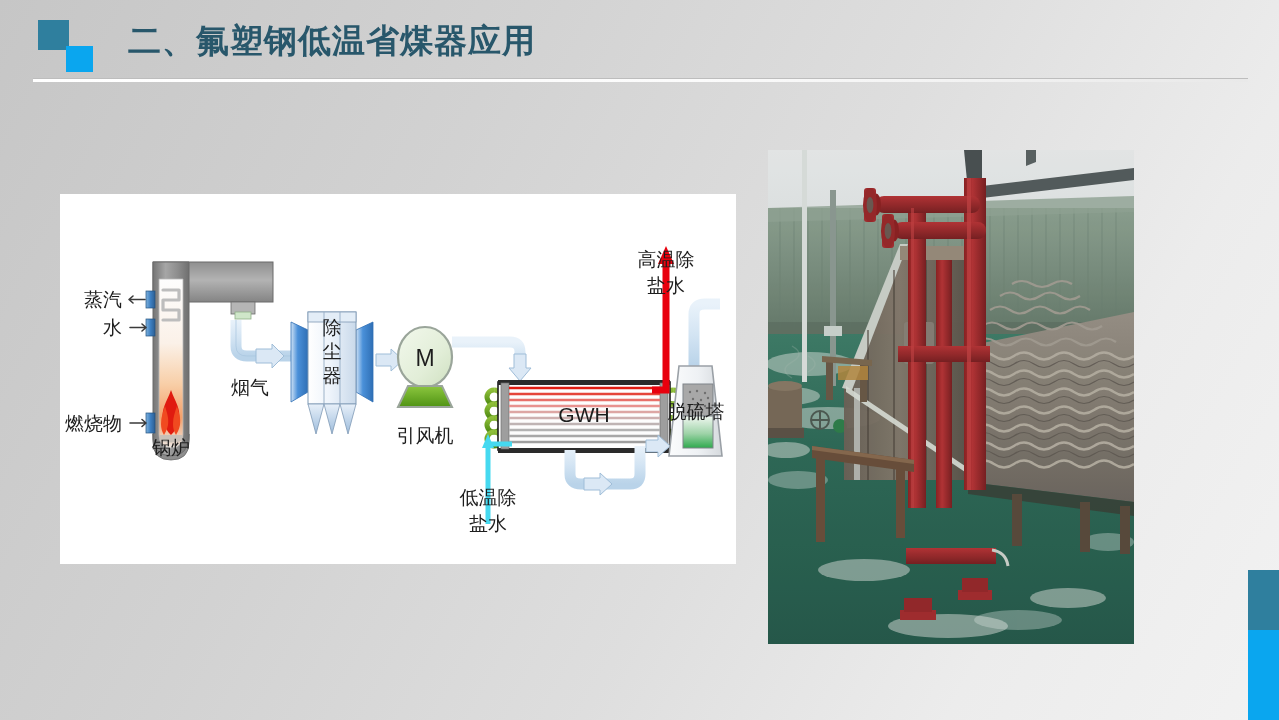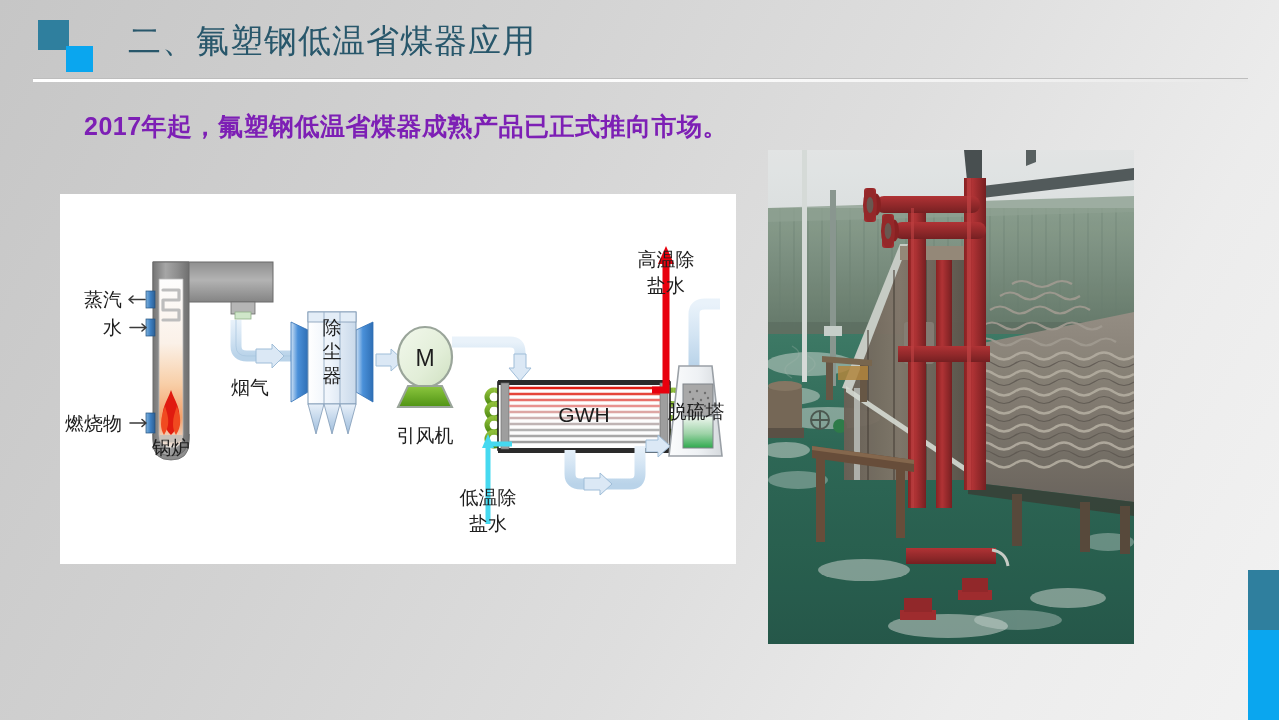--- a/index.html
+++ b/index.html
@@ -43,21 +43,21 @@
     top: 26px;
     width: 27px;
     height: 26px;
     background: #0aa6ef;
   }
   #slide-title {
     position: absolute;
     left: 128px;
     top: 20px;
     font-size: 33px;
-    font-weight: normal;
+    font-weight: bold;
     color: #28576b;
     letter-spacing: 1px;
     white-space: nowrap;
     line-height: 42px;
   }
   #title-rule {
     position: absolute;
     left: 33px;
     top: 78px;
     width: 1215px;
@@ -128,21 +128,20 @@
 <div id="slide">
 
   <div id="deco-squares">
     <div class="deco-sq-a"></div>
     <div class="deco-sq-b"></div>
   </div>
 
   <div id="slide-title">二、氟塑钢低温省煤器应用</div>
   <div id="title-rule"></div>
 
-  <div id="subtitle">2017年起，氟塑钢低温省煤器成熟产品已正式推向市场。</div>
 
   <div id="edge-accent">
     <div class="edge-top"></div>
     <div class="edge-bot"></div>
   </div>
 
   <div id="diagram-panel">
     <svg id="diagram-svg" width="676" height="370" viewBox="0 0 676 370" xmlns="http://www.w3.org/2000/svg">
       <defs>
         <linearGradient id="gShell" x1="0" y1="0" x2="1" y2="0">

